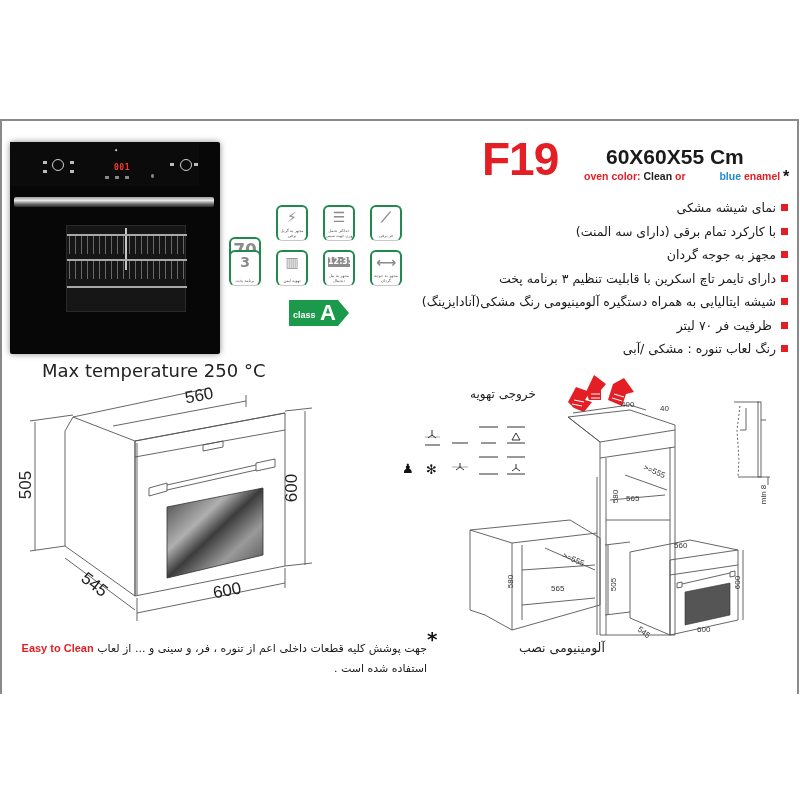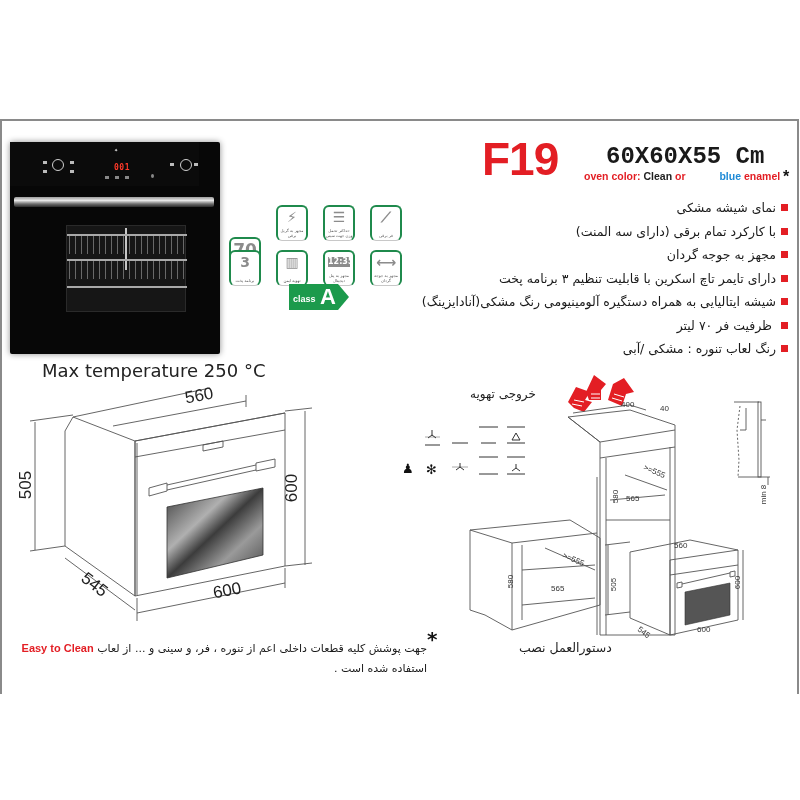--- a/index.html
+++ b/index.html
@@ -61,21 +61,21 @@
   }
   .feat .glyph {
     position: absolute; left: 0; top: 2px; width: 28px; text-align: center;
     color: #8c8c8c; font-size: 14px; font-weight: bold; line-height: 16px;
   }
   .feat .cap {
     position: absolute; left: 0; bottom: 2px; width: 28px; text-align: center;
     color: #555; font-size: 4px; line-height: 5px; direction: rtl;
   }
   .energy-badge {
-    position: absolute; left: 289px; top: 284px; width: 60px; height: 28px;
+    position: absolute; left: 289px; top: 300px; width: 60px; height: 28px;
   }
   .energy-badge .body {
     position: absolute; left: 0; top: 0; width: 49px; height: 26px; background: #1c9a4c;
   }
   .energy-badge .tip {
     position: absolute; left: 49px; top: 0; width: 0; height: 0;
     border-top: 13px solid transparent; border-bottom: 13px solid transparent; border-left: 11px solid #1c9a4c;
   }
   .energy-badge .lbl { position: absolute; left: 4px; top: 10px; color: #fff; font-size: 9px; font-weight: bold; font-family: "Liberation Sans", sans-serif; }
   .energy-badge .grade { position: absolute; left: 31px; top: 0px; color: #fff; font-size: 22px; font-weight: bold; font-family: "Liberation Sans", sans-serif; line-height: 26px; }
@@ -83,22 +83,22 @@
   .max-temp {
     position: absolute; left: 42px; top: 360px; font-family: "DejaVu Sans", sans-serif; font-size: 18px; color: #222;
   }
 
   
   .model {
     position: absolute; left: 482px; top: 136px; font-family: "Liberation Sans", sans-serif;
     font-size: 46px; font-weight: bold; color: #e31e24; line-height: 46px; letter-spacing: -1px;
   }
   .dims {
-    position: absolute; left: 606px; top: 146px; font-family: Liberation Mono, monospace;
-    font-size: 24px; font-weight: bold; color: #1a1a1a; line-height: 22px;
+    position: absolute; left: 606px; top: 146px; font-family: Liberation Sans, sans-serif;
+    font-size: 21px; font-weight: bold; color: #1a1a1a; line-height: 22px;
   }
   .color-line {
     position: absolute; left: 584px; top: 170px; font-family: "Liberation Sans", sans-serif;
     font-size: 10.5px; font-weight: bold; line-height: 12px; white-space: nowrap;
   }
   .color-line .k { color: #e31e24; }
   .color-line .b { color: #222; }
   .color-line .or { color: #e31e24; }
   .color-line .bl { color: #1e8ad6; padding-left: 31px; }
   .color-line .en { color: #e31e24; }
@@ -379,21 +379,21 @@
 <span class="small-dim" style="left:754px;top:490px;transform:rotate(-90deg);">min 8</span>
 <span class="small-dim" style="left:562px;top:555px;transform:rotate(22deg);">&gt;=555</span>
 <span class="small-dim" style="left:551px;top:584px;">565</span>
 <span class="small-dim" style="left:504px;top:577px;transform:rotate(-90deg);">580</span>
 <span class="small-dim" style="left:674px;top:541px;">560</span>
 <span class="small-dim" style="left:607px;top:580px;transform:rotate(-90deg);">505</span>
 <span class="small-dim" style="left:731px;top:578px;transform:rotate(-90deg);">600</span>
 <span class="small-dim" style="left:637px;top:628px;transform:rotate(38deg);">545</span>
 <span class="small-dim" style="left:697px;top:625px;">600</span>
 
-<div class="install-label">دستورالعمل نصب</div>
+<div class="install-label">آلومینیومی نصب</div>
 
 <span class="footnote-star">*</span>
 <div class="footnote">
   <div>
     <span>جهت پوشش کلیه قطعات داخلی اعم از تنوره ، فر، و سینی و ... از لعاب</span>
     <span class="etc">Easy to Clean</span>
   </div>
   <div>استفاده شده است .</div>
 </div>
 

